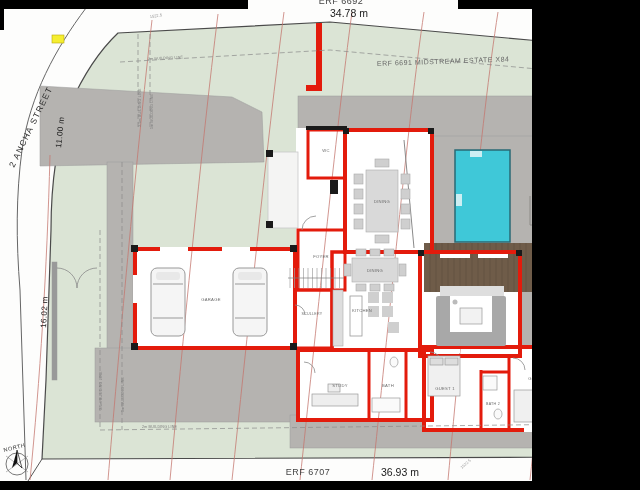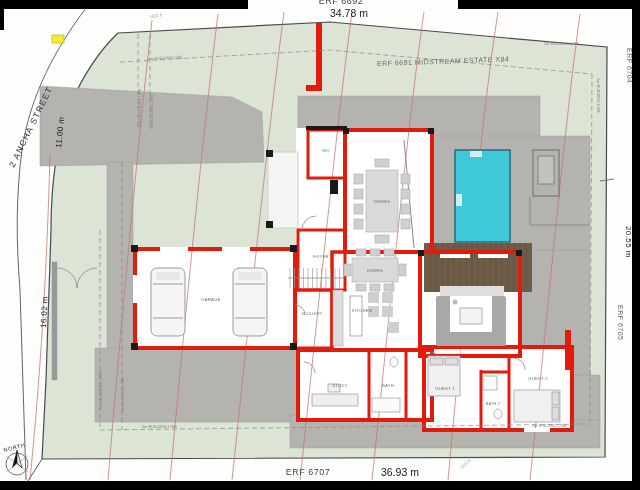--- a/index.html
+++ b/index.html
@@ -1,16 +1,16 @@
 <!DOCTYPE html>
 <html><head>
 <meta charset="utf-8">
 <style>
   html,body{margin:0;padding:0;background:#000;}
-  .stage{position:relative;width:640px;height:490px;background:#000;overflow:hidden;}
+  .stage{position:relative;width:532px;height:490px;background:#000;overflow:hidden;}
   svg{position:absolute;left:0;top:0;}
   svg text{font-family:"Liberation Sans","DejaVu Sans",sans-serif;fill:#555;}
   .dim{fill:#1a1a1a;font-size:10.5px;}
   .erf{fill:#444;font-size:9px;letter-spacing:.5px;}
   .erf-side{fill:#666;font-size:7px;letter-spacing:.5px;}
   .room{fill:#6b6b6b;font-size:4.2px;letter-spacing:.25px;text-anchor:middle;}
   .room-sm{font-size:3.6px;}
   .bl{fill:#7a7a7a;font-size:3.6px;letter-spacing:.2px;}
   .tiny{fill:#9a9a9a;font-size:4px;}
   .street{fill:#2b2b2b;font-size:8.5px;letter-spacing:1.2px;}

